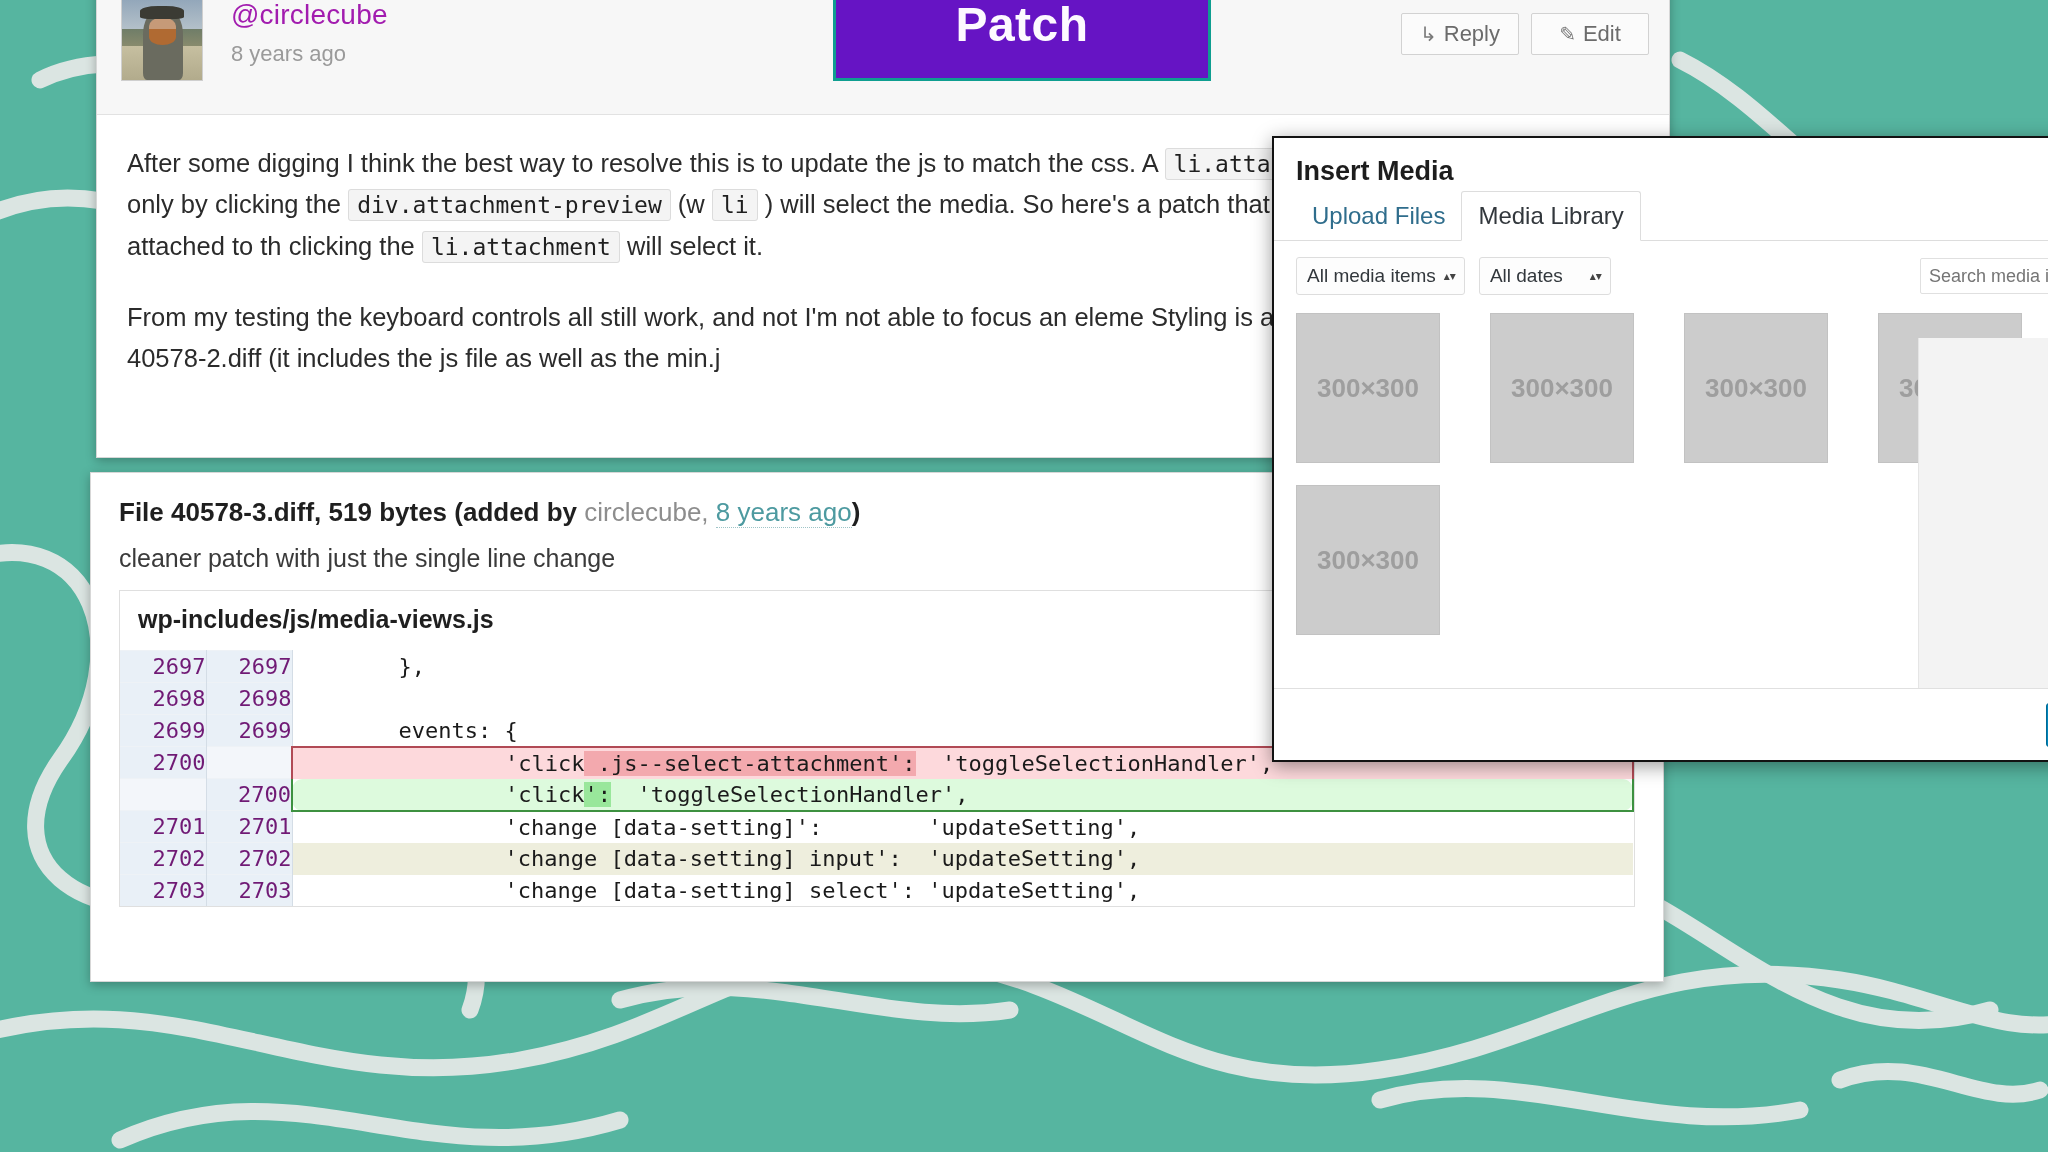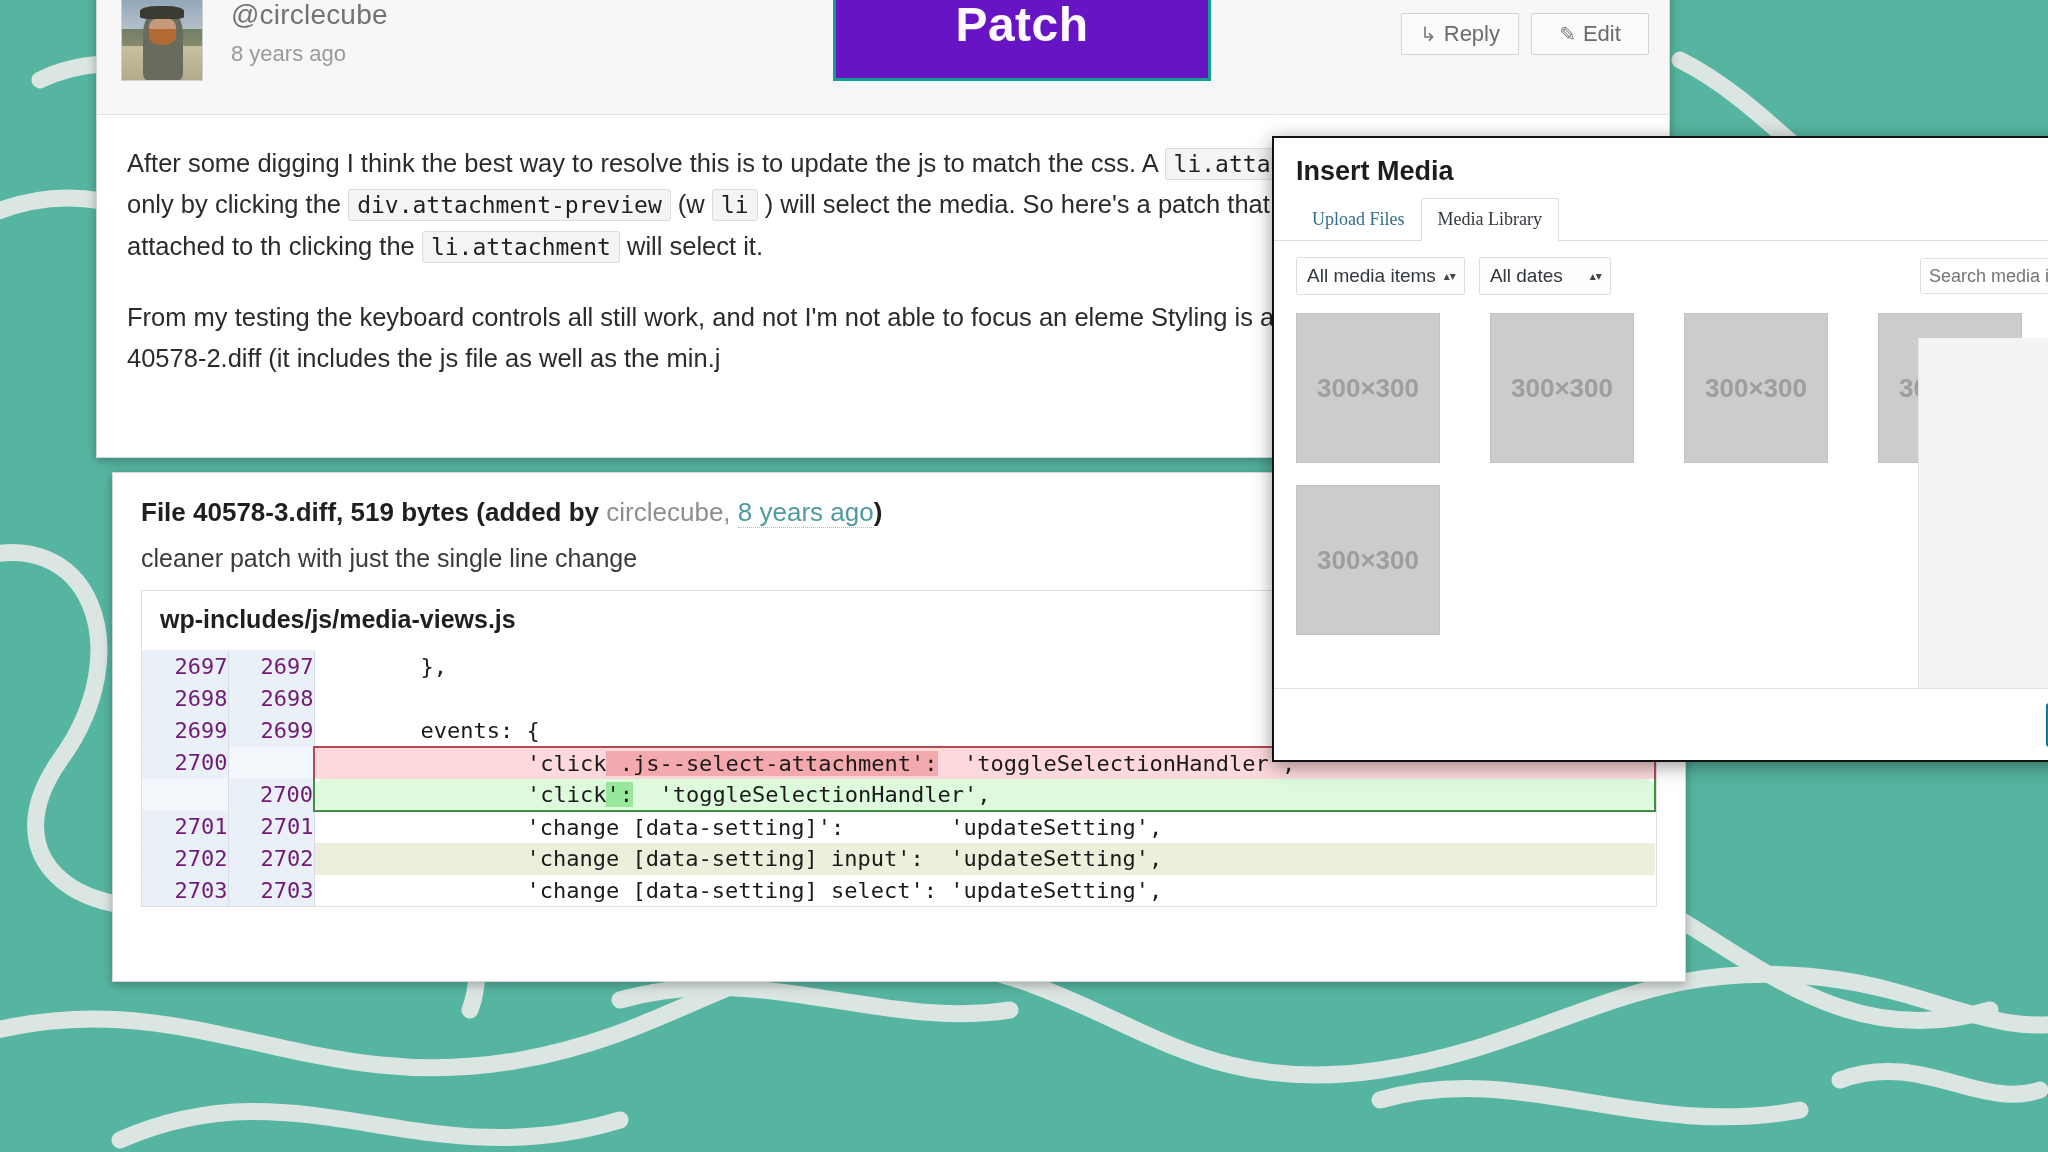--- a/index.html
+++ b/index.html
@@ -51,21 +51,21 @@
     background:#6a6b5f; border-radius: 34% 34% 10% 10%; }
   #avatar .hat { position:absolute; left:22%; top:8%; width:56%; height:16%;
     background:#3b3b34; border-radius: 40% 40% 18% 18%; }
   #avatar .face { position:absolute; left:34%; top:22%; width:34%; height:26%;
     background:#c69a78; border-radius: 40%; }
   #avatar .beard { position:absolute; left:34%; top:36%; width:34%; height:20%;
     background:#b06a32; border-radius: 0 0 50% 50%; }
 
   #username {
     position: absolute; left: 134px; top: 30px;
-    font-size: 28px; color: #737373; letter-spacing: .2px;
+    font-size: 28px; color: #a21caf; letter-spacing: .2px;
   }
   #timestamp {
     position: absolute; left: 134px; top: 72px;
     font-size: 22px; color: #9a9a9a;
   }
   #patch-banner {
     position: absolute; left: 736px; top: -2px;
     width: 378px; height: 114px;
     background: #6614c4;
     border: 3px solid #0f9e90;
@@ -103,21 +103,21 @@
     border: 1px solid #dcdcdc;
     border-radius: 3px;
     padding: 2px 8px;
     color: #1f1f1f;
     white-space: nowrap;
   }
 
   
   #attachment-card {
     position: absolute;
-    left: 112px; top: 472px;
+    left: 90px; top: 472px;
     width: 1574px; height: 510px;
     background: #ffffff;
     border: 1px solid #d7d7d7;
     box-shadow: 0 3px 10px rgba(0,0,0,.28);
     padding: 24px 28px;
   }
   #attachment-title {
     font-size: 26px; font-weight: bold; color: #1f1f1f;
     margin-bottom: 16px;
   }
@@ -179,25 +179,24 @@
     font-size: 27px; font-weight: bold; color: #1d1d1d;
     padding: 18px 22px 6px 22px;
   }
   #media-tabs {
     display: flex; align-items: flex-end;
     padding: 0 22px;
     border-bottom: 1px solid #ddd;
     height: 48px;
   }
   .media-tab {
-    font-size: 18px;
+    font-size: 24px;
     padding: 10px 16px;
     cursor: pointer;
     color: #2f6d8c;
-    font-family: Liberation Serif, serif;
   }
   .media-tab.active {
     color: #32373c;
     background: #fff;
     border: 1px solid #ddd;
     border-bottom: 1px solid #fff;
     margin-bottom: -1px;
     border-radius: 3px 3px 0 0;
     text-align: right;
   }

